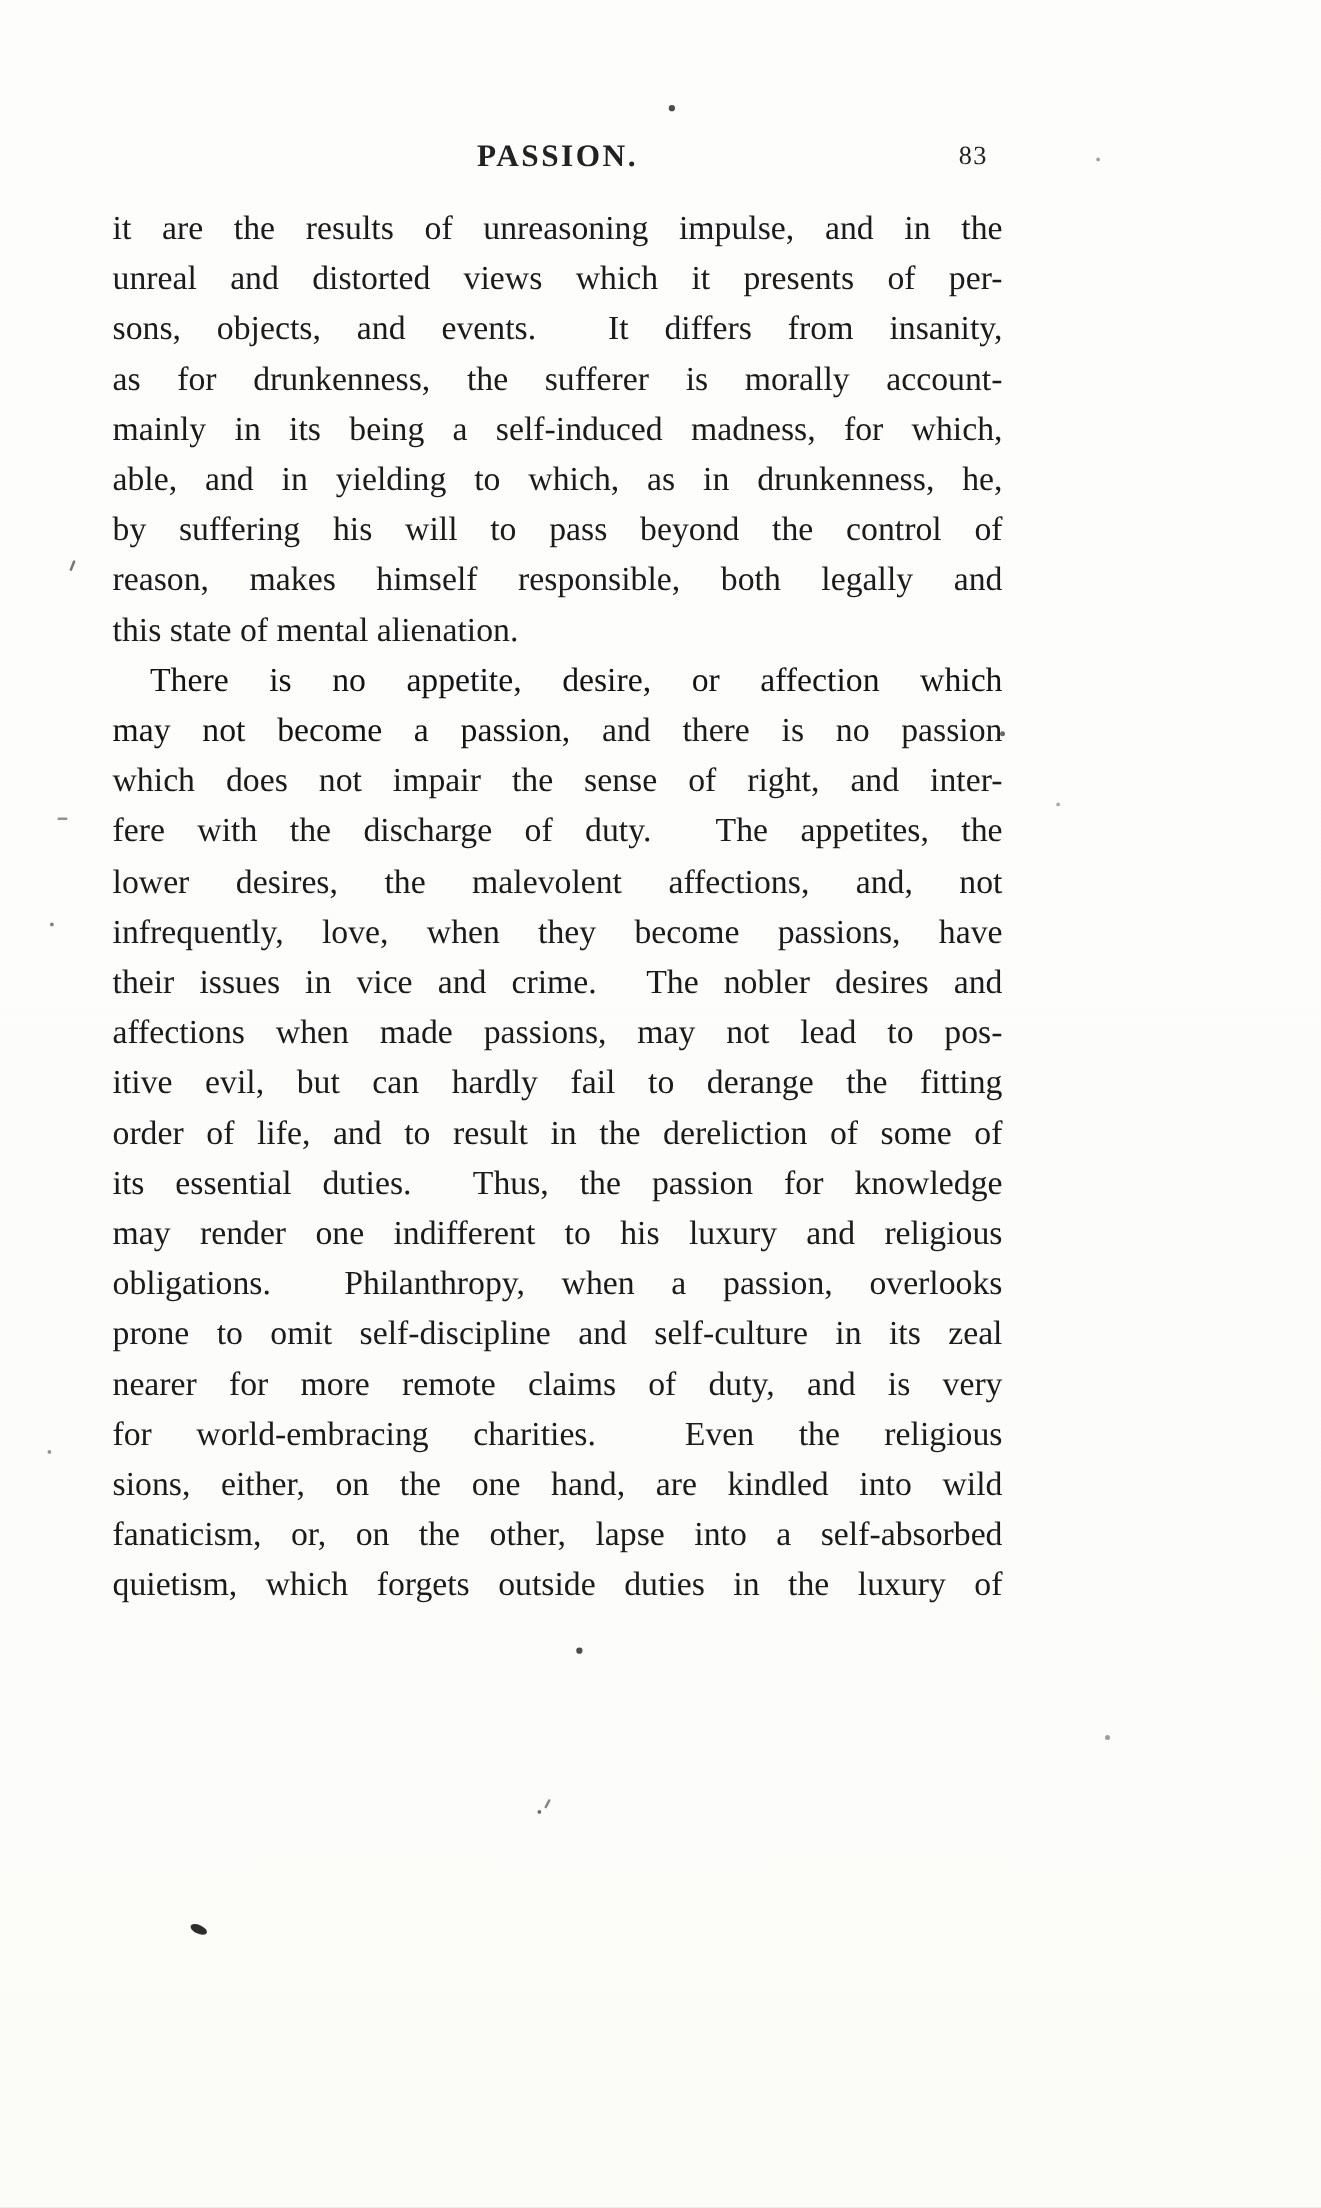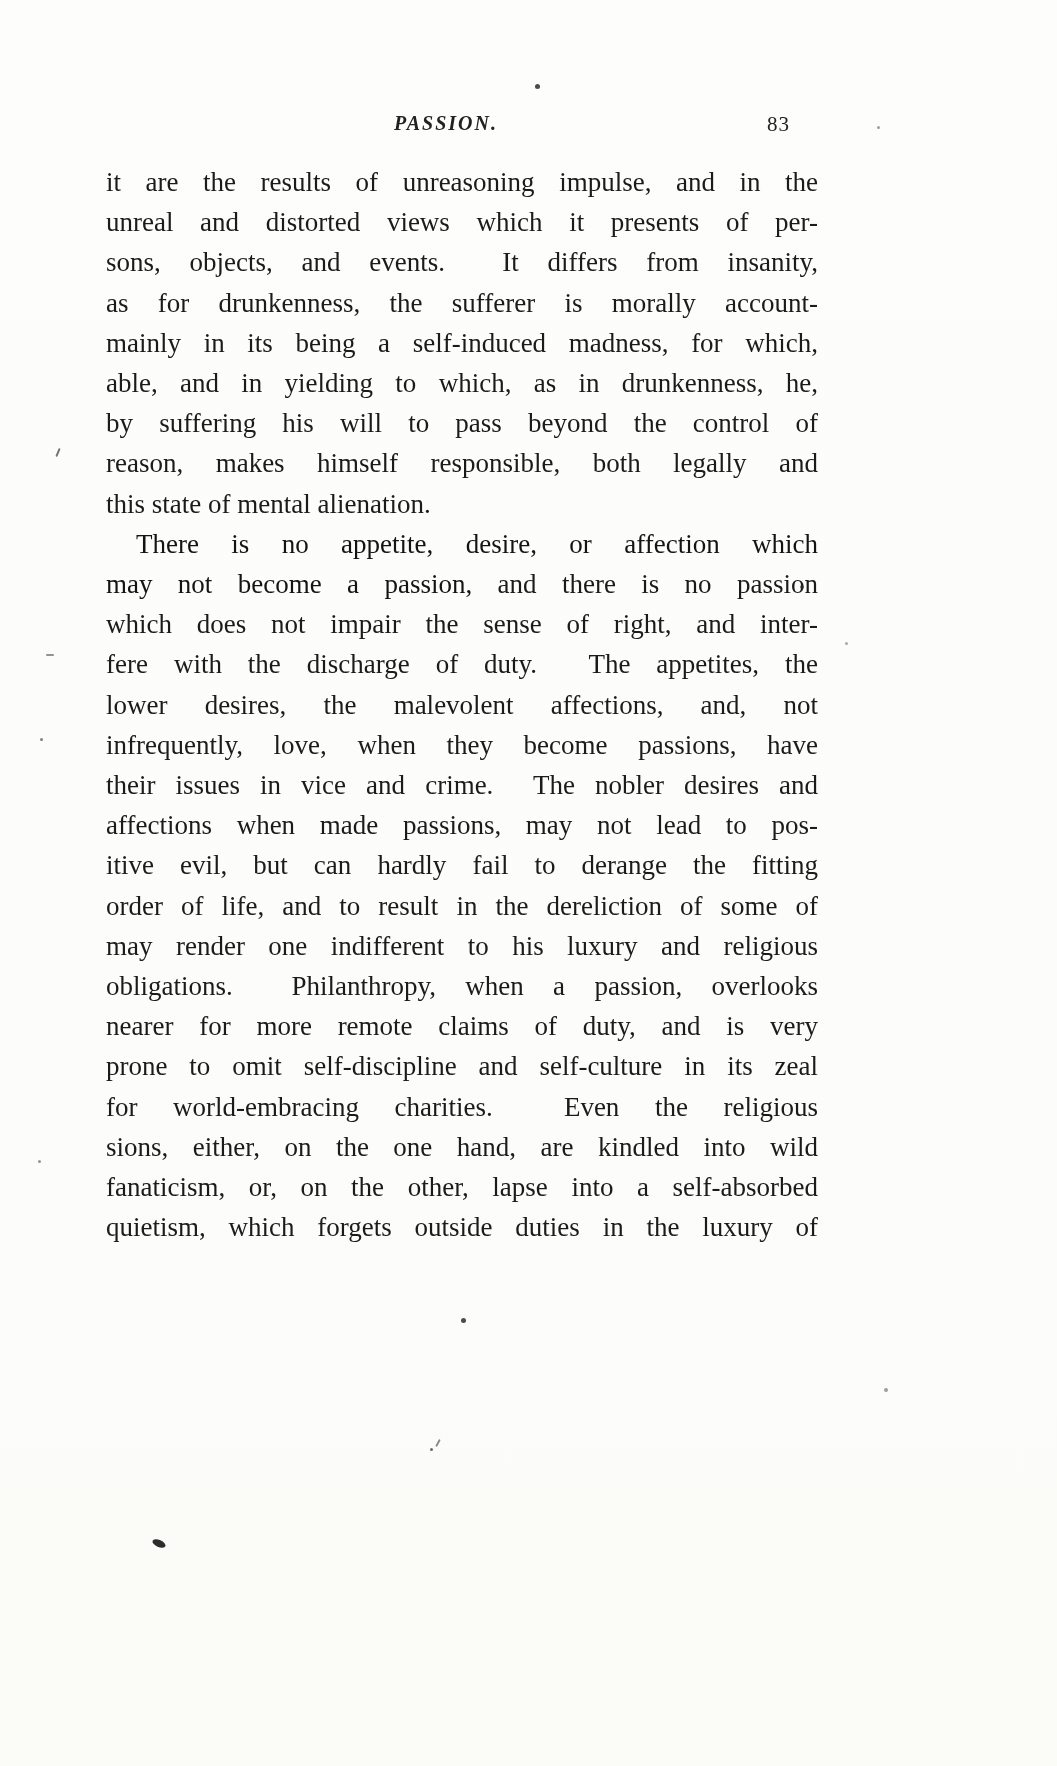--- a/index.html
+++ b/index.html
@@ -24,37 +24,36 @@
   }
   .running-head {
     position: relative;
     height: 34px;
   }
   .running-head .title {
     position: absolute;
     left: 50%;
     transform: translateX(-50%);
     top: 0;
-    font-style: italic;
     font-weight: bold;
-    font-size: 20px;
+    font-size: 25px;
     letter-spacing: 2px;
     color: #222;
   }
   .running-head .pagenum {
     position: absolute;
     right: 12px;
     top: 0;
     font-size: 21px;
     letter-spacing: 1px;
     color: #222;
   }
   .text-block {
     position: absolute;
-    left: 16px;
+    left: 0;
     top: 50px;
     width: 712px;
   }
   .paragraph {
     margin: 0;
   }
   .line {
     font-size: 27px;
     line-height: 40.2px;
     text-align: justify;
@@ -109,24 +108,25 @@
           <div class="line indent"><span class="seg bold">There is no appetite, desire, or affection which</span></div>
           <div class="line"><span class="seg bold">may not become a passion,</span><span class="seg"> and there is no passion</span></div>
           <div class="line"><span class="seg">which does not impair the sense of right, and inter-</span></div>
           <div class="line"><span class="seg">fere with the discharge of duty.&nbsp; The appetites, the</span></div>
           <div class="line"><span class="seg">lower desires, the malevolent affections, and, not</span></div>
           <div class="line"><span class="seg">infrequently, love, when they become passions, have</span></div>
           <div class="line"><span class="seg">their issues in vice and crime.&nbsp; The nobler desires and</span></div>
           <div class="line"><span class="seg">affections when made passions, may not lead to pos-</span></div>
           <div class="line"><span class="seg">itive evil, but can hardly fail to derange the fitting</span></div>
           <div class="line"><span class="seg">order of life, and to result in the dereliction of some of</span></div>
+          <div class="line"><span class="seg">its essential duties.&nbsp; Thus, the passion for knowledge</span></div>
           <div class="line"><span class="seg">may render one indifferent to his luxury and religious</span></div>
           <div class="line"><span class="seg">obligations.&nbsp; Philanthropy, when a passion, overlooks</span></div>
+          <div class="line"><span class="seg">prone to omit self-discipline and self-culture in its zeal</span></div>
           <div class="line"><span class="seg">nearer for more remote claims of duty, and is very</span></div>
-          <div class="line"><span class="seg">prone to omit self-discipline and self-culture in its zeal</span></div>
           <div class="line"><span class="seg">for world-embracing charities.&nbsp; Even the religious</span></div>
           <div class="line"><span class="seg">sions, either, on the one hand, are kindled into wild</span></div>
           <div class="line"><span class="seg">fanaticism, or, on the other, lapse into a self-absorbed</span></div>
           <div class="line"><span class="seg">quietism, which forgets outside duties in the luxury of</span></div>
         </div>
       </div>
   </div>
 
   <span class="speck" style="left:535px; top:84px;  width:5px; height:5px; opacity:.85;"></span>
   <span class="speck" style="left:877px; top:126px; width:3px; height:3px; opacity:.45;"></span>

